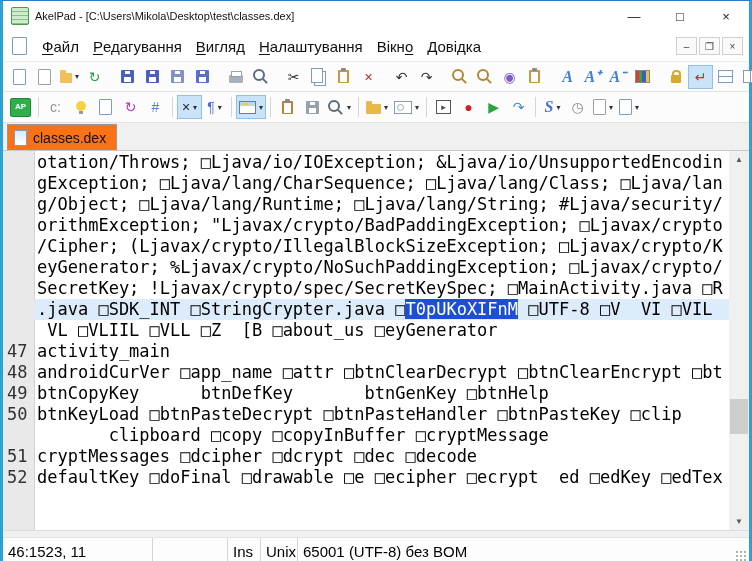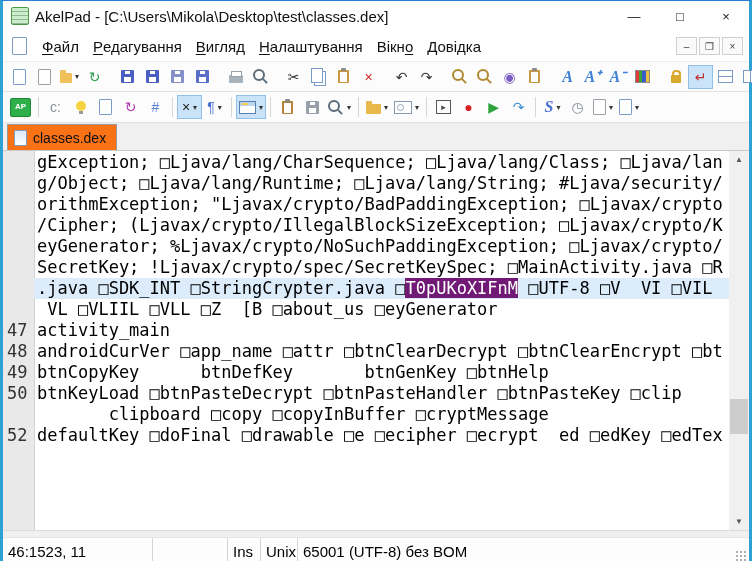--- a/index.html
+++ b/index.html
@@ -6,21 +6,21 @@
     font-family:"Liberation Sans",sans-serif;background:#fff;}
   .window{position:absolute;inset:0;background:#fff;
     border-left:3px solid #2da2d2;border-right:3px solid #2da2d2;
     border-bottom:3px solid #2da2d2;border-top:1px solid #2b7cd0;
     box-sizing:border-box;display:flex;flex-direction:column;}
   
   .titlebar{height:30px;display:flex;align-items:center;flex:none;background:#fff;}
   .app-ico{width:16px;height:16px;margin:0 6px 0 8px;background:#cdeccd;
     border:1px solid #4a9a4a;border-radius:2px;flex:none;
     background-image:repeating-linear-gradient(#cdeccd 0 3px,#8fbb8f 3px 4px);}
-  .title-text{font-size:15px;color:#111;white-space:nowrap;flex:1;}
+  .title-text{font-size:11px;color:#111;white-space:nowrap;flex:1;}
   .winbtn{width:46px;height:30px;display:flex;align-items:center;justify-content:center;
     font-size:13px;color:#222;background:transparent;border:none;flex:none;}
   
   .menubar{height:30px;display:flex;align-items:center;flex:none;border-bottom:1px solid #ececec;}
   .doc-ico{width:13px;height:16px;margin:0 8px 0 9px;background:#fff;
     border:1px solid #7d9cc0;border-radius:1px;flex:none;}
   .menu-item{font-size:15px;color:#111;padding:0 7px;height:26px;background:transparent;
     border:none;display:inline-flex;align-items:center;font-family:inherit;}
   .menu-item .key{text-decoration:underline;text-underline-offset:2px;}
   .menus{flex:1;display:flex;}
@@ -85,21 +85,21 @@
   .tab-active{height:26px;background:#f97316;position:relative;z-index:2;margin-top:28px;}
   
   .editor{position:relative;flex:none;height:379px;background:#fff;
     font-family:"DejaVu Sans Mono","Liberation Mono",monospace;font-size:17px;line-height:21px;}
   .gutterbg{position:absolute;left:0;top:0;bottom:0;width:31px;background:#e9e9e9;border-right:1px solid #d2d2d2;}
   .rows{position:absolute;left:0;top:1px;right:20px;}
   .row{display:flex;height:21px;}
   .ln{width:31px;flex:none;color:#333;padding-left:4px;box-sizing:border-box;position:relative;z-index:1;}
   .tx{flex:1;white-space:pre;padding-left:3px;color:#000;overflow:hidden;}
   .row.cur .tx{background:#dcecfb;}
-  .sel{background:#701a75;color:#fff;}
+  .sel{background:#1d4ed8;color:#fff;}
   .vscroll{position:absolute;right:0;top:0;bottom:0;width:20px;background:#f0f0f0;
     display:flex;flex-direction:column;align-items:center;}
   .varrow{height:17px;width:20px;display:flex;align-items:center;justify-content:center;
     font-size:8px;color:#555;background:transparent;border:none;flex:none;}
   .varrow.up{margin-bottom:auto;} .varrow.down{margin-top:auto;}
   .vthumb{position:absolute;left:1px;right:1px;top:248px;height:35px;background:#cdcdcd;}
   .hstrip{height:6px;background:#f0f0f0;border-top:1px solid #dcdcdc;flex:none;}
   
   .statusbar{height:26px;display:flex;align-items:center;flex:none;background:#fdfdfd;
     border-top:1px solid #e4e4e4;font-size:15px;color:#000;}
@@ -351,20 +351,24 @@
     <button class="tab tab-active">
       <span class="ticon"></span>
       <span>classes.dex</span>
     </button>
   </div>
 
   <div class="editor">
     <div class="gutterbg"></div>
     <div class="rows">
 
+    <div class="row">
+        <span class="ln"></span>
+        <span class="tx"><span></span><span class="sel"></span><span></span><span>otation/Throws; □Ljava/io/IOException; &amp;Ljava/io/UnsupportedEncodin</span></span>
+      </div>
         <div class="row">
         <span class="ln"></span>
         <span class="tx"><span></span><span class="sel"></span><span></span><span>gException; □Ljava/lang/CharSequence; □Ljava/lang/Class; □Ljava/lan</span></span>
       </div>
         <div class="row">
         <span class="ln"></span>
         <span class="tx"><span></span><span class="sel"></span><span></span><span>g/Object; □Ljava/lang/Runtime; □Ljava/lang/String; #Ljava/security/</span></span>
       </div>
         <div class="row">
         <span class="ln"></span>
@@ -402,20 +406,24 @@
         <span class="ln">49</span>
         <span class="tx"><span></span><span class="sel"></span><span></span><span>btnCopyKey      btnDefKey       btnGenKey □btnHelp</span></span>
       </div>
         <div class="row">
         <span class="ln">50</span>
         <span class="tx"><span></span><span class="sel"></span><span></span><span>btnKeyLoad □btnPasteDecrypt □btnPasteHandler □btnPasteKey □clip</span></span>
       </div>
         <div class="row">
         <span class="ln"></span>
         <span class="tx"><span></span><span class="sel"></span><span></span><span>       clipboard □copy □copyInBuffer □cryptMessage</span></span>
+      </div>
+        <div class="row">
+        <span class="ln">51</span>
+        <span class="tx"><span></span><span class="sel"></span><span></span><span>cryptMessages □dcipher □dcrypt □dec □decode</span></span>
       </div>
         <div class="row">
         <span class="ln">52</span>
         <span class="tx"><span></span><span class="sel"></span><span></span><span>defaultKey □doFinal □drawable □e □ecipher □ecrypt  ed □edKey □edTex</span></span>
       </div>
       </div>
     <div class="vscroll">
       <button class="varrow up">▲</button>
       <div class="vthumb"></div>
       <button class="varrow down">▼</button>

